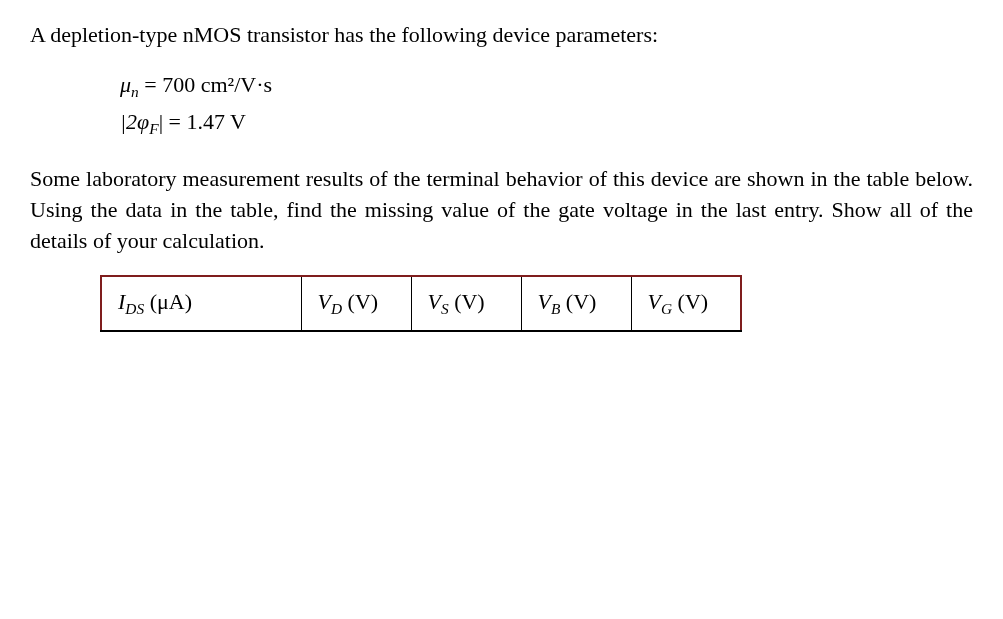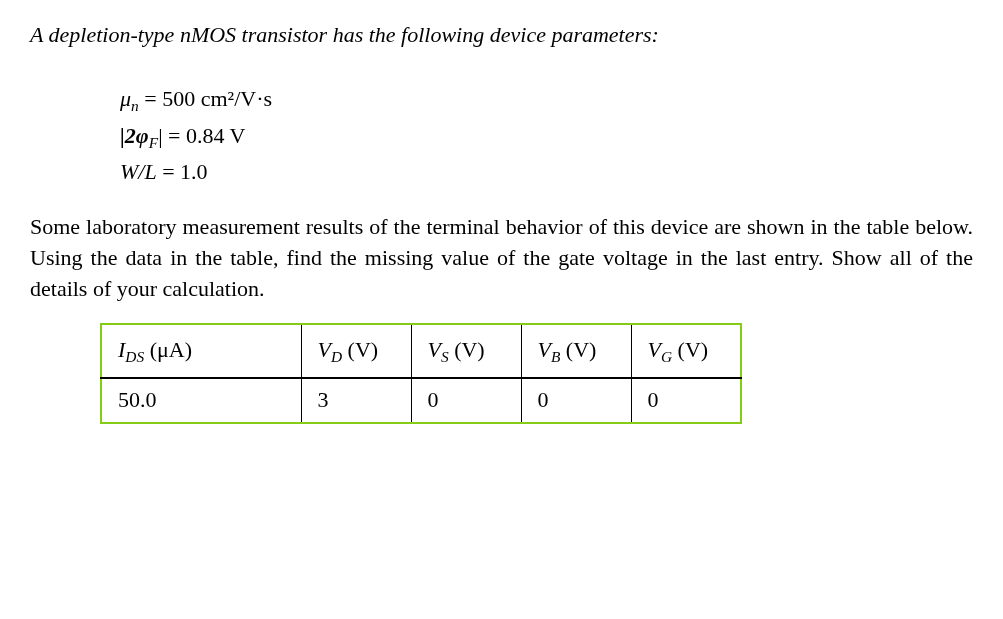--- a/index.html
+++ b/index.html
@@ -11,22 +11,21 @@
       background: #ffffff;
       font-family: 'Times New Roman', Times, serif;
       color: #000000;
       padding: 20px 30px;
       width: 1003px;
       height: 619px;
       font-size: 22px;
       line-height: 1.4;
     }
     .intro {
-      margin-bottom: 32px;
-      font-style: italic;
+      margin-bottom: 18px;
     }
     .params {
       margin-left: 90px;
       margin-bottom: 24px;
       line-height: 1.45;
     }
     .params div {
       margin-bottom: 2px;
     }
     .italic {
@@ -39,21 +38,21 @@
     }
     .description {
       margin-bottom: 18px;
       text-align: justify;
     }
     .table-wrap {
       margin-left: 70px;
     }
     table {
       border-collapse: collapse;
-      border: 2px solid #84cc16;
+      border: 2px solid #7f1d1d;
     }
     th, td {
       padding: 10px 16px;
       text-align: left;
       font-weight: normal;
       font-size: 22px;
     }
     thead th {
       border-bottom: 2px solid #000;
     }
@@ -62,41 +61,37 @@
     }
     th:not(:first-child), td:not(:first-child) {
       width: 110px;
       border-left: 1px solid #000;
     }
     .angs {
       font-family: 'Times New Roman', Times, serif;
     }
     .phi {
       font-style: italic;
-      font-weight: bold;
     }
     .row1 td, .row2 td {
       padding-top: 6px;
       padding-bottom: 6px;
     }
   </style>
 </head>
 <body>
 
 <div class="intro">A depletion-type nMOS transistor has the following device parameters:</div>
 
 <div class="params">
   <div>
-    <span class="italic">μ</span><span class="sub">n</span><span> = 500 cm²/V·s</span>
+    <span class="italic">μ</span><span class="sub">n</span><span> = 700 cm²/V·s</span>
   </div>
   <div>
-    <span class="phi">|2φ</span><span class="sub">F</span><span>| = 0.84 V</span>
-  </div>
-  <div>
-    <span class="italic">W/L</span><span> = 1.0</span>
+    <span class="phi">|2φ</span><span class="sub">F</span><span>| = 1.47 V</span>
   </div>
 </div>
 
 <div class="description">Some laboratory measurement results of the terminal behavior of this device are shown in the table below. Using the data in the table, find the missing value of the gate voltage in the last entry. Show all of the details of your calculation.</div>
 
 <div class="table-wrap">
   <table>
     <thead>
       <tr>
         <th>
@@ -110,22 +105,15 @@
         </th>
         <th>
           <span class="italic">V</span><span class="sub">B</span><span> (V)</span>
         </th>
         <th>
           <span class="italic">V</span><span class="sub">G</span><span> (V)</span>
         </th>
       </tr>
     </thead>
     <tbody>
-      <tr class="row1">
-        <td>50.0</td>
-        <td>3</td>
-        <td>0</td>
-        <td>0</td>
-        <td>0</td>
-      </tr>
     </tbody>
   </table>
 </div>
 
 </body></html>

